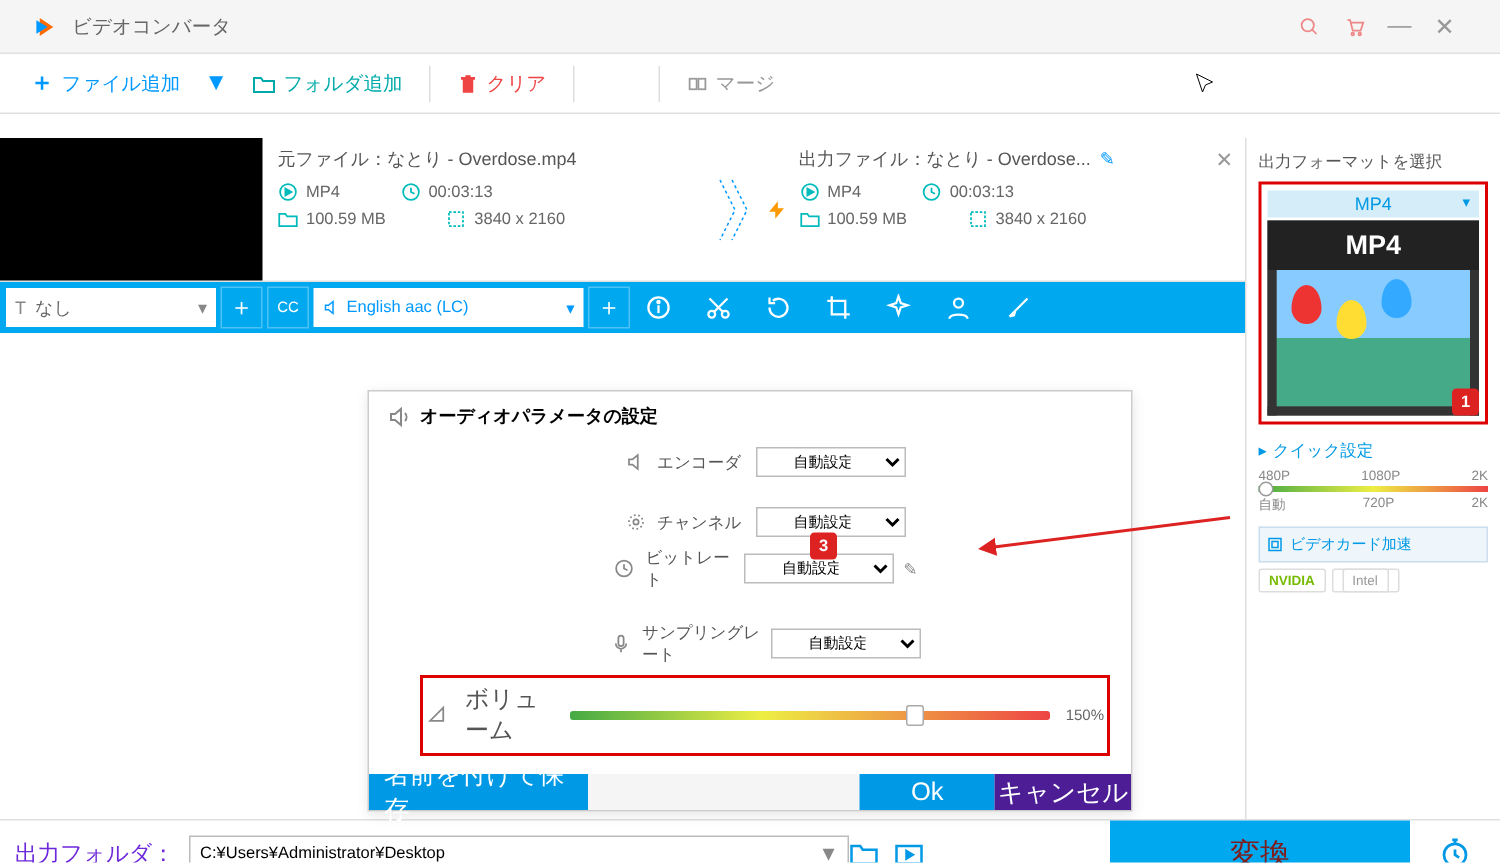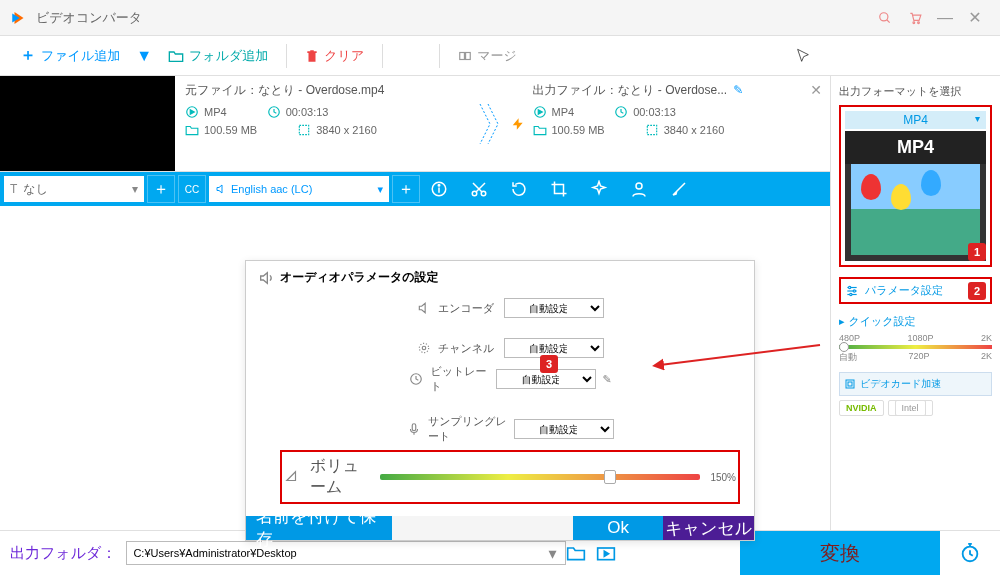--- a/index.html
+++ b/index.html
@@ -1,31 +1,31 @@
 <!DOCTYPE html>
 <html><head>
 <meta charset="utf-8">
 <style>
 * { box-sizing: border-box; margin: 0; padding: 0; font-family: "Meiryo", sans-serif; }
 body { background: #fff; width: 1000px; height: 575px; overflow: hidden; }
-.titlebar { height: 36px; background: #f5f5f5; display: flex; align-items: center; padding: 0 10px; border-bottom: 1px solid #e0e0e0; }
+.titlebar { height: 36px; background: #f5f5f5; display: flex; align-items: center; padding: 0 22px; border-bottom: 1px solid #e0e0e0; }
 .logo { width: 18px; height: 18px; margin-right: 8px; }
 .title { font-size: 13px; color: #666; flex: 1; }
 .tb-icon { width: 30px; height: 30px; display: flex; align-items: center; justify-content: center; color: #e88; cursor: pointer; }
 .tb-icon.gray { color: #999; }
 .toolbar { height: 40px; display: flex; align-items: center; padding: 0 10px; border-bottom: 1px solid #e0e0e0; }
 .tbtn { display: flex; align-items: center; padding: 4px 10px; font-size: 13px; cursor: pointer; }
 .tbtn.blue { color: #0099ff; }
 .tbtn.red { color: #e44; }
 .tbtn.teal { color: #00aaaa; }
 .tbtn.gray { color: #999; }
 .tbtn svg, .tbtn .ic { margin-right: 5px; }
 .drop-arrow { color: #0099ff; margin: 0 6px; }
 .divider { width: 1px; height: 24px; background: #ddd; margin: 0 8px; }
-.main { display: flex; height: calc(100% - 36px - 40px - 45px); }
+.main { display: flex; height: calc(100% - 36px - 40px - 45px); margin-top: 16px; }
 .left { flex: 1; display: flex; flex-direction: column; }
 .right { width: 170px; border-left: 1px solid #e0e0e0; padding: 8px; font-size: 11px; }
 .file-row { display: flex; border-bottom: 1px solid #e0e0e0; position: relative; }
 .thumb { width: 175px; height: 95px; background: #000; }
 .file-info { flex: 1; padding: 6px 10px; display: flex; }
 .col { flex: 1; }
 .file-label { font-size: 12px; color: #555; margin-bottom: 6px; }
 .info-line { display: flex; gap: 40px; margin-bottom: 4px; font-size: 11px; color: #666; }
 .info-item { display: flex; align-items: center; gap: 5px; }
 .sep-arrows { width: 30px; display: flex; align-items: center; justify-content: center; }
@@ -281,32 +281,20 @@
       <div class="fmt-img">
         <div class="mp4-label">MP4</div>
         <div class="mp4-pic">
           <div class="balloon" style="background:#e33;left:10px;top:10px"></div>
           <div class="balloon" style="background:#fd3;left:40px;top:20px"></div>
           <div class="balloon" style="background:#3af;left:70px;top:6px"></div>
         </div>
       </div>
       <span class="badge badge1">1</span>
     </div>
-    <div class="param-btn">
-      <svg width="14" height="14" viewBox="0 0 24 24" fill="none" stroke="currentColor" stroke-width="2">
-          <line x1="4" y1="6" x2="20" y2="6"></line>
-          <line x1="4" y1="12" x2="20" y2="12"></line>
-          <line x1="4" y1="18" x2="20" y2="18"></line>
-          <circle cx="8" cy="6" r="2" fill="#fff"></circle>
-          <circle cx="16" cy="12" r="2" fill="#fff"></circle>
-          <circle cx="10" cy="18" r="2" fill="#fff"></circle>
-        </svg>
-      <span>パラメータ設定</span>
-      <span class="badge badge2">2</span>
-    </div>
     <div class="quick-lbl">
         <span style="color:#0099e5">▸</span>
         <span>クイック設定</span>
       </div>
     <div class="quick-scale">
       <span>480P</span>
       <span>1080P</span>
       <span>2K</span>
     </div>
     <div class="quick-bar">

